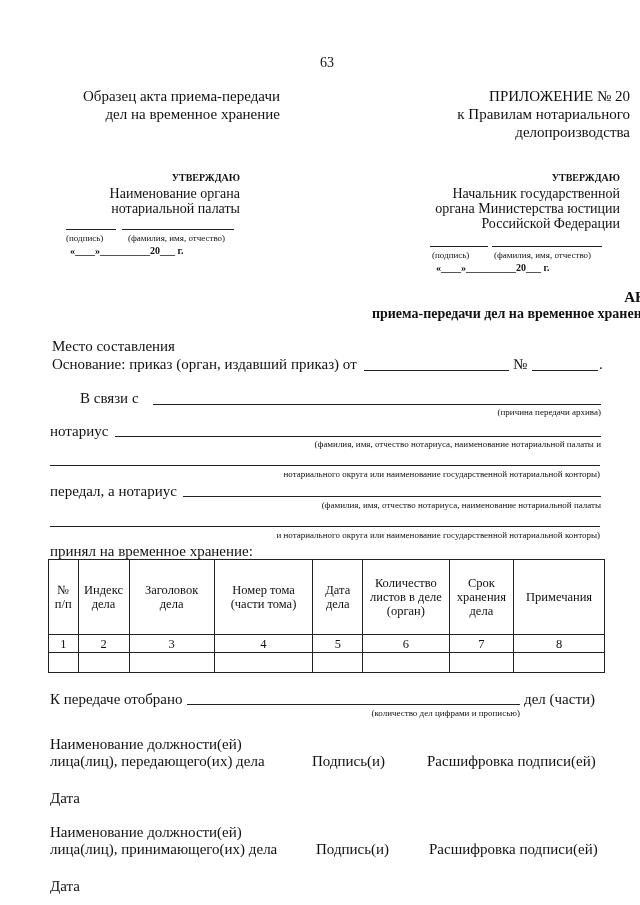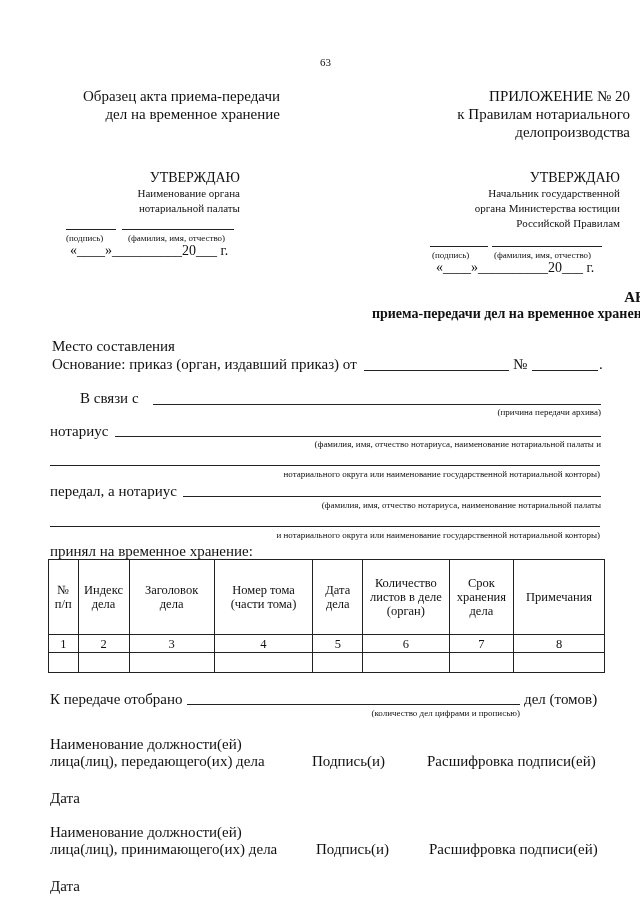--- a/index.html
+++ b/index.html
@@ -1,22 +1,22 @@
 <!DOCTYPE html>
 <html><head>
 <meta charset="utf-8">
 <style>
   html, body { margin: 0; padding: 0; background: #ffffff; }
   body { width: 640px; height: 905px; position: relative; overflow: hidden;
          font-family: "Liberation Serif", "DejaVu Serif", serif; color: #111; }
   .abs { position: absolute; }
   .c { text-align: right; }
   .t15 { font-size: 15px; line-height: 18px; }
-  .t14 { font-size: 14px; line-height: 16px; }
-  .t13 { font-size: 11px; line-height: 15px; }
+  .t14 { font-size: 10px; line-height: 16px; font-weight: bold; }
+  .t13 { font-size: 14px; line-height: 15px; }
   .t9 { font-size: 9px; line-height: 11px; }
   .bold { font-weight: bold; }
   .line { position: absolute; border-bottom: 1px solid #222; height: 0; }
   .row { position: absolute; white-space: nowrap; }
   table.acts { position: absolute; left: 48px; top: 559px; width: 557px; border-collapse: collapse;
                font-size: 12.5px; line-height: 14px; }
   table.acts td, table.acts th { border: 1px solid #222; text-align: center; vertical-align: middle;
                font-weight: normal; padding: 0 2px; }
   table.acts th { height: 74px; }
   table.acts tr.nums td { height: 17px; }
@@ -46,21 +46,21 @@
 <div class="line" style="left:66px; top:229px; width:50px;"></div>
 <div class="line" style="left:122px; top:229px; width:112px;"></div>
 <div class="abs t9" style="left:66px; top:233px;">(подпись)</div>
 <div class="abs t9" style="left:128px; top:233px;">(фамилия, имя, отчество)</div>
 <div class="abs t14" style="left:70px; top:243px;">«____»__________20___ г.</div>
 
 <div class="abs c" style="left:420px; top:170px; width:200px;">
   <div class="t14">УТВЕРЖДАЮ</div>
   <div class="t13">Начальник государственной</div>
   <div class="t13">органа Министерства юстиции</div>
-  <div class="t13">Российской Правилам</div>
+  <div class="t13">Российской Федерации</div>
 </div>
 <div class="line" style="left:430px; top:246px; width:58px;"></div>
 <div class="line" style="left:492px; top:246px; width:110px;"></div>
 <div class="abs t9" style="left:432px; top:250px;">(подпись)</div>
 <div class="abs t9" style="left:494px; top:250px;">(фамилия, имя, отчество)</div>
 <div class="abs t14" style="left:436px; top:260px;">«____»__________20___ г.</div>
 
 <div class="abs c bold" style="left:0; top:289px; width:656px; font-size:15px;">АКТ</div>
 <div class="abs c bold" style="left:0; top:306px; width:656px; font-size:14px;">приема-передачи дел на временное хранение</div>
 
@@ -128,21 +128,21 @@
     <td></td>
     <td></td>
     <td></td>
     <td></td>
   </tr>
 </tbody>
   </table>
 
 <div class="row t15" style="left:50px; top:690px;">К передаче отобрано</div>
 <div class="line" style="left:187px; top:704px; width:333px;"></div>
-<div class="row t15" style="left:524px; top:690px;">дел (томов)</div>
+<div class="row t15" style="left:524px; top:690px;">дел (части)</div>
 <div class="abs c t9" style="left:187px; top:708px; width:333px;">(количество дел цифрами и прописью)</div>
 
 <div class="row t15" style="left:50px; top:735px;">Наименование должности(ей)</div>
 <div class="row t15" style="left:50px; top:752px;">лица(лиц), передающего(их) дела</div>
 <div class="row t15" style="left:312px; top:752px;">Подпись(и)</div>
 <div class="row t15" style="left:427px; top:752px;">Расшифровка подписи(ей)</div>
 <div class="row t15" style="left:50px; top:789px;">Дата</div>
 
 <div class="row t15" style="left:50px; top:823px;">Наименование должности(ей)</div>
 <div class="row t15" style="left:50px; top:840px;">лица(лиц), принимающего(их) дела</div>

